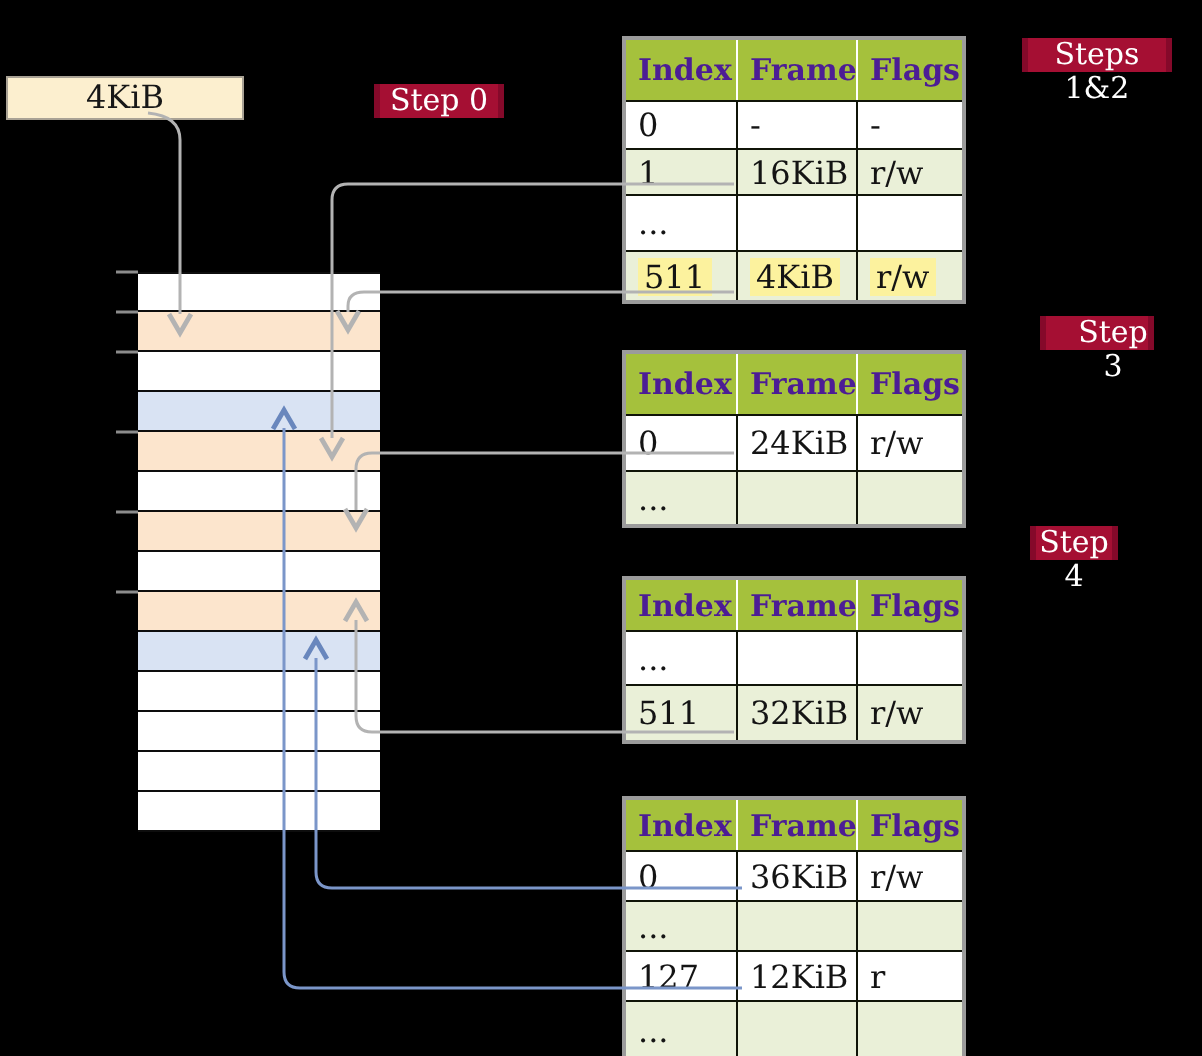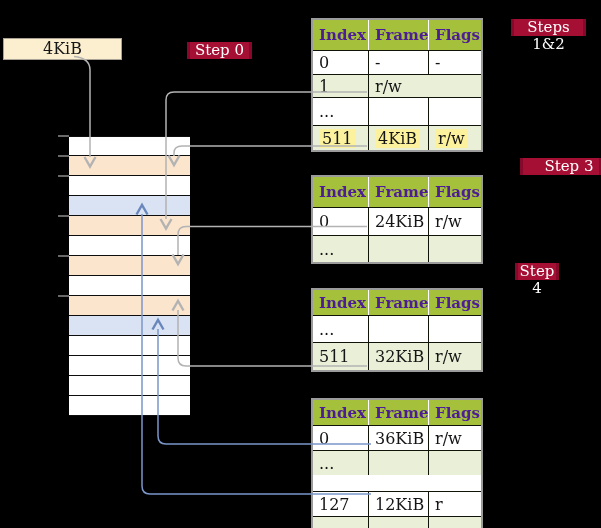--- a/index.html
+++ b/index.html
@@ -14,21 +14,21 @@
   }
 
   
   .badge {
     position:absolute; height:17px; line-height:17px;
     background:var(--badge-red); color:#fff; font-size:15px; text-align:center;
     border-left:3px solid #85092a; border-right:3px solid #85092a;
   }
   #badge-step0   { left:187px; top:42px;  width:65px; }
   #badge-steps12 { left:511px; top:19px;  width:75px; }
-  #badge-step3   { left:520px; top:158px; width:82px;padding-left:16px; }
+  #badge-step3   { left:520px; top:158px; width:57px;padding-left:16px; }
   #badge-step4   { left:515px; top:263px; width:44px; }
 
   
   #stack { position:absolute; left:69px; top:136px; width:121px; }
   .srow { height:20px; border-bottom:1px solid #0d0d0d; }
   .srow:first-child { border-top:1px solid #0d0d0d; }
   .srow.white  { background:#ffffff; }
   .srow.orange { background:var(--stack-orange); }
   .srow.blue   { background:var(--stack-blue); }
 
@@ -101,20 +101,23 @@
         <span>-</span>
       </div>
       <div class="c fl">
         <span>-</span>
       </div>
     </div>
     <div class="trow shaded" style="height: 23px;">
       <div class="c i">
         <span>1</span>
       </div>
+      <div class="c f">
+        <span>16KiB</span>
+      </div>
       <div class="c fl">
         <span>r/w</span>
       </div>
     </div>
     <div class="trow" style="height: 28px;">
       <div class="c i">
         <span>...</span>
       </div>
       <div class="c f"></div>
       <div class="c fl"></div>
@@ -198,21 +201,21 @@
         <span>r/w</span>
       </div>
     </div>
     <div class="trow shaded" style="height: 25px;">
       <div class="c i">
         <span>...</span>
       </div>
       <div class="c f"></div>
       <div class="c fl"></div>
     </div>
-    <div class="trow" style="height: 25px; margin-top: 16px;">
+    <div class="trow" style="height: 25px;">
       <div class="c i">
         <span>127</span>
       </div>
       <div class="c f">
         <span>12KiB</span>
       </div>
       <div class="c fl">
         <span>r</span>
       </div>
     </div>

